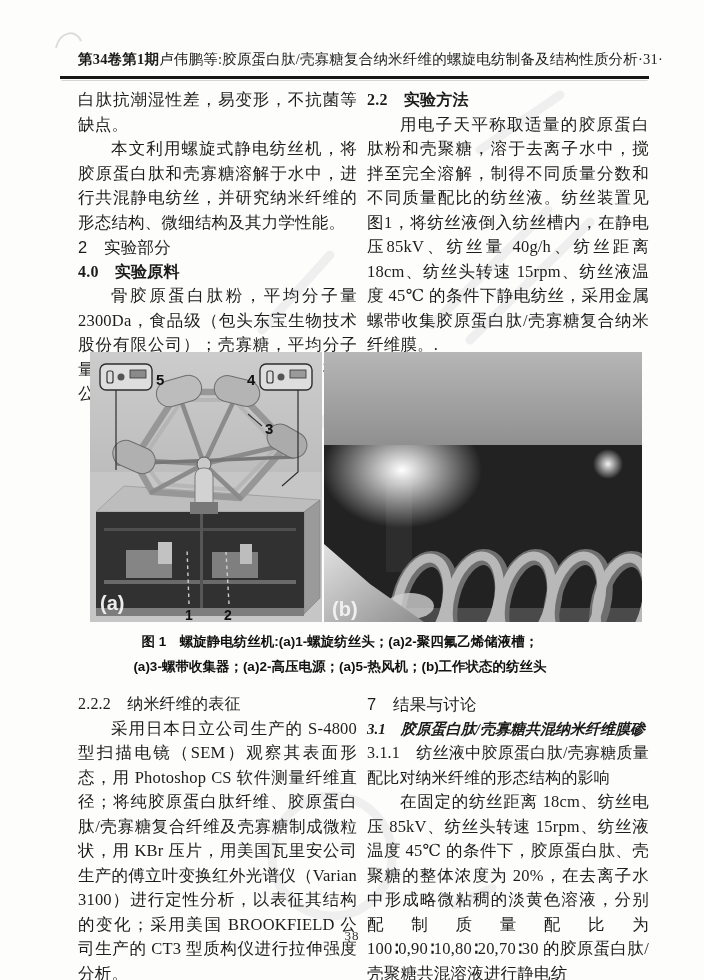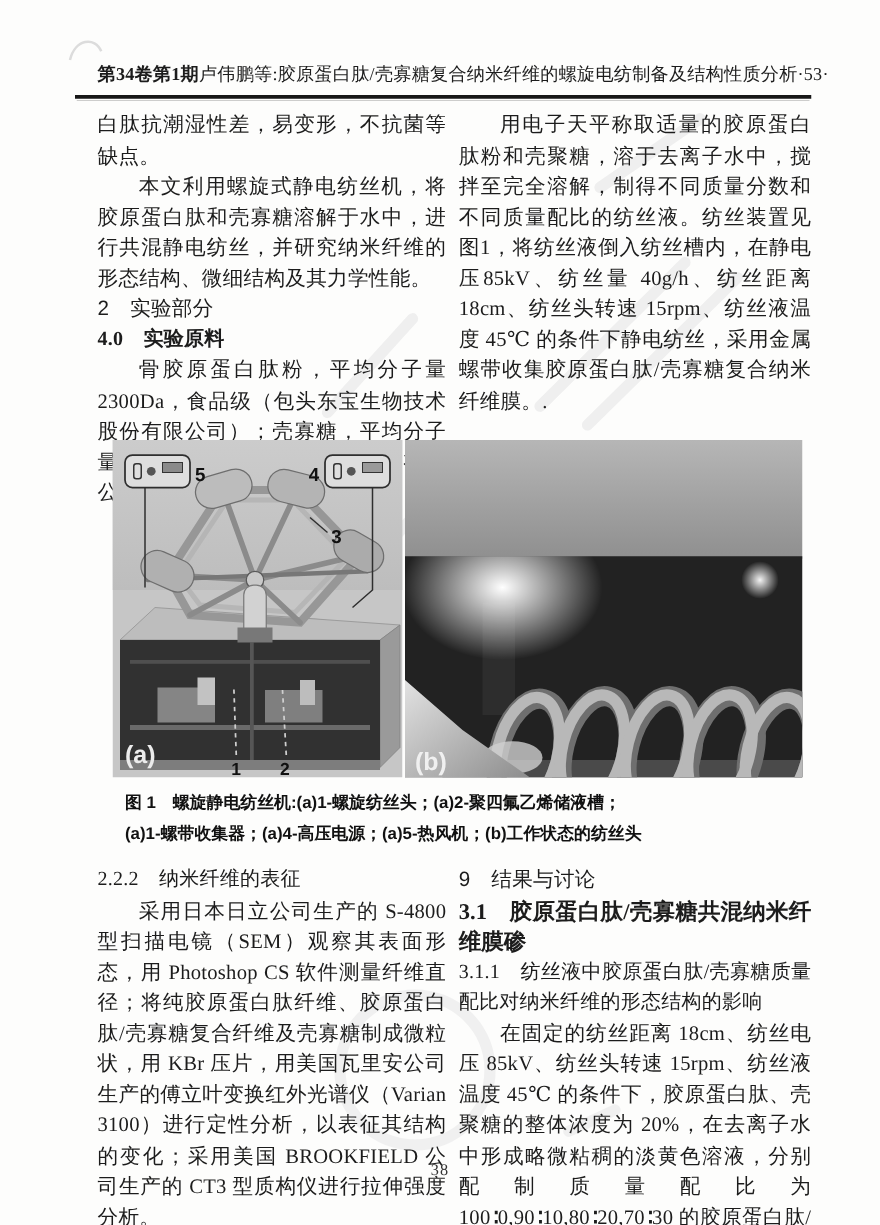--- a/index.html
+++ b/index.html
@@ -27,31 +27,31 @@
   }
 
   
   .col{position:absolute;font-size:16.5px;line-height:24.5px;
        text-align:justify;text-justify:inter-ideograph;letter-spacing:.2px;}
   .col p{margin:0;}
   .col p.ind{text-indent:2em;}
   .h1{font-family:"Liberation Sans","DejaVu Sans",sans-serif;font-weight:400;font-size:16.5px;}
   .h2{font-weight:700;font-size:16px;}
   .h3{font-weight:500;font-size:16px;}
-  .h-film{font-size:18px;letter-spacing:0;}
+  .h-film{font-size:15px;letter-spacing:0;font-style:italic;}
   .col-tl{left:78px;top:88px;width:279px;}
   .col-tr{left:367px;top:88px;width:282px;}
   .col-bl{left:78px;top:692px;width:279px;}
   .col-br{left:367px;top:692px;width:282px;}
 
   
   .figure{position:absolute;left:90px;top:352px;width:552px;height:270px;display:flex;gap:2px;}
   .figure svg{display:block;}
   .caption{
-    position:absolute;left:100px;top:629px;width:520px;text-align:left;
+    position:absolute;left:80px;top:629px;width:520px;text-align:center;
     font-family:"Liberation Sans","DejaVu Sans",sans-serif;
     font-weight:700;font-size:13.5px;line-height:25px;color:#111;
   }
   .caption div{margin:0;}
 
   .footer{
     position:absolute;left:0;top:928px;width:704px;text-align:center;
     font-size:13px;letter-spacing:1px;color:#333;
   }
 
@@ -72,33 +72,34 @@
     <path d="M455,905 L492,888"></path>
   </g>
   <path d="M56,48 C60,31 76,29 81,41" fill="none" stroke="#dcdcdc" stroke-width="2"></path>
 </svg>
 
 <div class="layer-content">
 
   <div class="hdr">
     <span class="issue">第34卷第1期</span>
     <span class="title">卢伟鹏等:胶原蛋白肽/壳寡糖复合纳米纤维的螺旋电纺制备及结构性质分析</span>
-    <span class="marker">·53·</span>
+    <span class="marker">·31·</span>
   </div>
   <div class="rule"></div>
 
   <div class="col col-tl">
     <p>白肽抗潮湿性差，易变形，不抗菌等缺点。</p>
     <p class="ind">本文利用螺旋式静电纺丝机，将胶原蛋白肽和壳寡糖溶解于水中，进行共混静电纺丝，并研究纳米纤维的形态结构、微细结构及其力学性能。</p>
     <p class="h1">2　实验部分</p>
     <p class="h2">4.0　实验原料</p>
     <p class="ind">骨胶原蛋白肽粉，平均分子量 2300Da，食品级（包头东宝生物技术股份有限公司）；壳寡糖，平均分子量 2000，AR 级（浙江金壳药业有限公司）；去离子水，自制。</p>
   </div>
 
   <div class="col col-tr">
+    <p class="h2">2.2　实验方法</p>
     <p class="ind">用电子天平称取适量的胶原蛋白肽粉和壳聚糖，溶于去离子水中，搅拌至完全溶解，制得不同质量分数和不同质量配比的纺丝液。纺丝装置见图1，将纺丝液倒入纺丝槽内，在静电压85kV、纺丝量 40g/h、纺丝距离 18cm、纺丝头转速 15rpm、纺丝液温度 45℃ 的条件下静电纺丝，采用金属螺带收集胶原蛋白肽/壳寡糖复合纳米纤维膜。.</p>
   </div>
 
   <div class="figure">
 
     <svg width="232" height="270" viewBox="0 0 232 270">
       <defs>
         <linearGradient id="aTop" x1="0" y1="0" x2="0" y2="1">
           <stop offset="0" stop-color="#cccccc"></stop>
             <stop offset="1" stop-color="#bdbdbd"></stop>
@@ -224,29 +225,29 @@
         <ellipse cx="86" cy="254" rx="24" ry="13" fill="#cfcfcf" opacity="0.8"></ellipse>
         <polygon points="0,192 46,232 100,270 0,270" fill="url(#armGrad)"></polygon>
       </g>
 
       <text class="svgtxt" x="8" y="264" font-size="20" fill="#f0f0f0">(b)</text>
     </svg>
   </div>
 
   <div class="caption">
     <div>图 1　螺旋静电纺丝机:(a)1-螺旋纺丝头；(a)2-聚四氟乙烯储液槽；</div>
-    <div>(a)1-螺带收集器；(a)4-高压电源；(a)5-热风机；(b)工作状态的纺丝头</div>
+    <div>(a)3-螺带收集器；(a)2-高压电源；(a)5-热风机；(b)工作状态的纺丝头</div>
   </div>
 
   <div class="col col-bl">
     <p class="h3">2.2.2　纳米纤维的表征</p>
     <p class="ind">采用日本日立公司生产的 S-4800 型扫描电镜（SEM）观察其表面形态，用 Photoshop CS 软件测量纤维直径；将纯胶原蛋白肽纤维、胶原蛋白肽/壳寡糖复合纤维及壳寡糖制成微粒状，用 KBr 压片，用美国瓦里安公司生产的傅立叶变换红外光谱仪（Varian 3100）进行定性分析，以表征其结构的变化；采用美国 BROOKFIELD 公司生产的 CT3 型质构仪进行拉伸强度分析。</p>
   </div>
 
   <div class="col col-br">
-    <p class="h1">9　结果与讨论</p>
+    <p class="h1">7　结果与讨论</p>
     <p class="h2 h-film">3.1　胶原蛋白肽/壳寡糖共混纳米纤维膜碜</p>
     <p class="h3">3.1.1　纺丝液中胶原蛋白肽/壳寡糖质量配比对纳米纤维的形态结构的影响</p>
     <p class="ind">在固定的纺丝距离 18cm、纺丝电压 85kV、纺丝头转速 15rpm、纺丝液温度 45℃ 的条件下，胶原蛋白肽、壳聚糖的整体浓度为 20%，在去离子水中形成略微粘稠的淡黄色溶液，分别配制质量配比为 100∶0,90∶10,80∶20,70∶30 的胶原蛋白肽/壳聚糖共混溶液进行静电纺</p>
   </div>
 
   <div class="footer">38</div>
 </div>
 
 </body></html>

